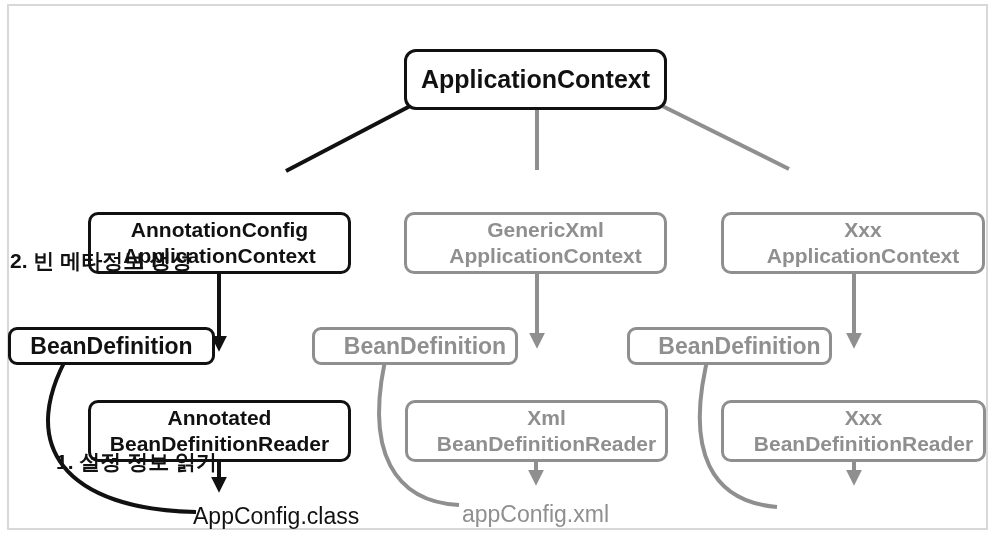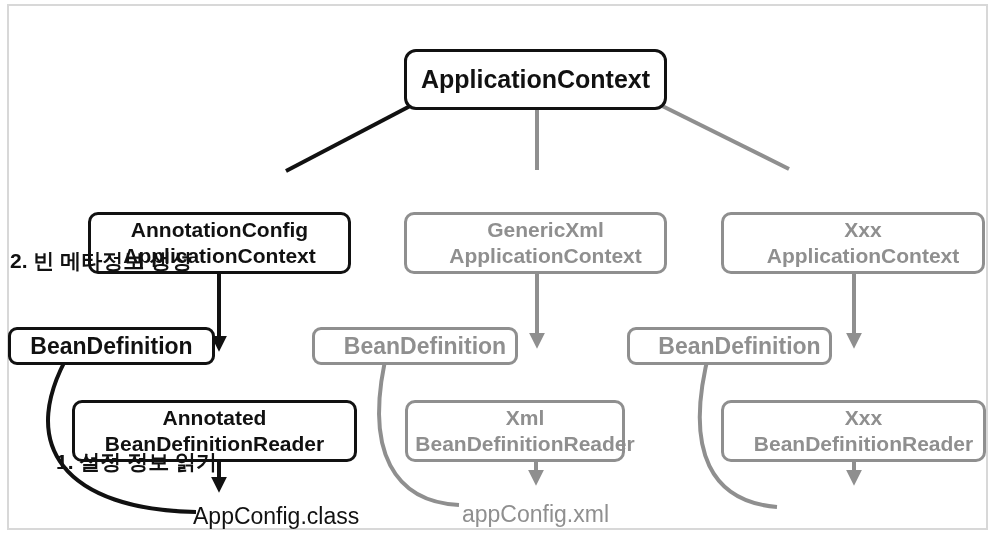--- a/index.html
+++ b/index.html
@@ -117,25 +117,25 @@
   <div class="box black bean" style="left:8px; top:287px; width:207px; height:38px;">
     <span>BeanDefinition</span>
   </div>
   <div class="box gray bean" style="left:312px; top:287px; width:206px; height:38px;">
     <span>BeanDefinition</span>
   </div>
   <div class="box gray bean" style="left:627px; top:287px; width:205px; height:38px;">
     <span>BeanDefinition</span>
   </div>
 
-  <div class="box black two-line" style="left:72px; top:360px; width:285px; height:62px;">
+  <div class="box black two-line" style="left:88px; top:360px; width:263px; height:62px;">
     <span>Annotated
 BeanDefinitionReader</span>
   </div>
-  <div class="box gray two-line" style="left:405px; top:360px; width:220px; height:62px;justify-content:center;">
+  <div class="box gray two-line" style="left:405px; top:360px; width:263px; height:62px;justify-content:center;">
     <span>Xml
 BeanDefinitionReader</span>
   </div>
   <div class="box gray two-line" style="left:721px; top:360px; width:265px; height:62px;">
     <span>Xxx
 BeanDefinitionReader</span>
   </div>
 
   <div class="label step" style="left:56px; top:448px;">1. 설정 정보 읽기</div>
 

